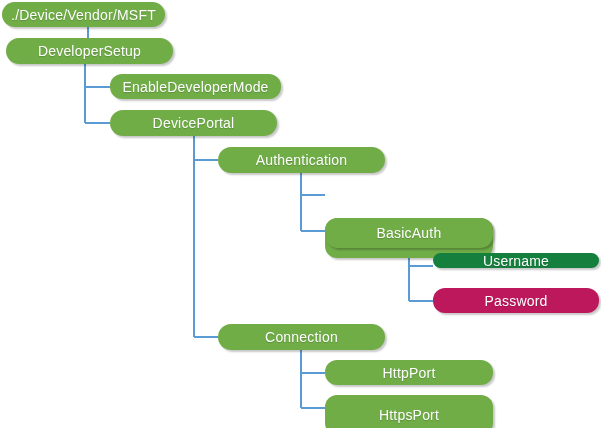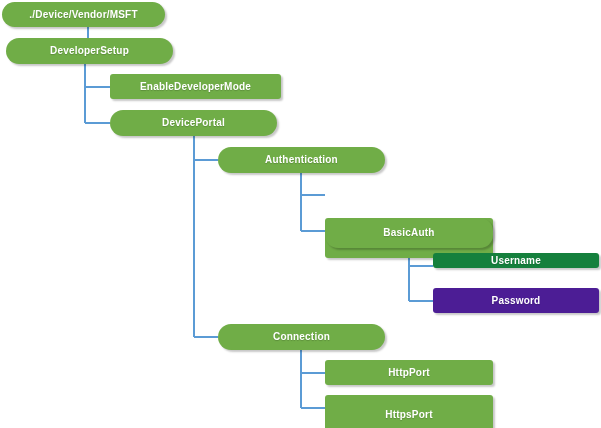--- a/index.html
+++ b/index.html
@@ -25,34 +25,33 @@
     height: 428px;
     pointer-events: none;
   }
   .node {
     position: absolute;
     box-sizing: border-box;
     display: flex;
     align-items: center;
     justify-content: center;
     color: #ffffff;
-    font-size: 10px;
+    font-size: 14px;
     line-height: 1;
     letter-spacing: 0.2px;
     white-space: nowrap;
     background: #70ad47;
     box-shadow: 2px 2px 2px rgba(0,0,0,0.22);
     text-shadow: 0 1px 1px rgba(0,0,0,0.18);
-    font-weight: bold;
   }
   .node.rounded {
     border-radius: 13px;
   }
   .node.rect {
-    border-radius: 3px;
+    border-radius: 12px;
   }
   .node-label {
     display: block;
     pointer-events: none;
   }
 </style>
 </head>
 <body>
 
 <div id="diagram-canvas">
@@ -92,21 +91,21 @@
       </div>
       <div class="node rect" style="left: 325px; top: 182px; width: 168px; height: 40px; background: rgb(112, 173, 71); color: rgb(255, 255, 255); margin-top: 36px;">
         <span class="node-label">Mode</span>
       </div>
       <div class="node rounded" style="left: 325px; top: 218px; width: 168px; height: 30px; background: rgb(112, 173, 71); color: rgb(255, 255, 255);">
         <span class="node-label">BasicAuth</span>
       </div>
       <div class="node rect" style="left: 433px; top: 253px; width: 166px; height: 15px; background: #15803d; color: rgb(255, 255, 255);">
         <span class="node-label">Username</span>
       </div>
-      <div class="node rect" style="left: 433px; top: 288px; width: 166px; height: 25px; background: #4c1d95; color: rgb(255, 255, 255);">
+      <div class="node rect" style="left: 433px; top: 288px; width: 166px; height: 25px; background: #be185d; color: rgb(255, 255, 255);">
         <span class="node-label">Password</span>
       </div>
       <div class="node rounded" style="left: 218px; top: 324px; width: 167px; height: 26px; background: rgb(112, 173, 71); color: rgb(255, 255, 255);">
         <span class="node-label">Connection</span>
       </div>
       <div class="node rect" style="left: 325px; top: 360px; width: 168px; height: 25px; background: rgb(112, 173, 71); color: rgb(255, 255, 255);">
         <span class="node-label">HttpPort</span>
       </div>
       <div class="node rect" style="left: 325px; top: 395px; width: 168px; height: 40px; background: rgb(112, 173, 71); color: rgb(255, 255, 255);">
         <span class="node-label">HttpsPort</span>

